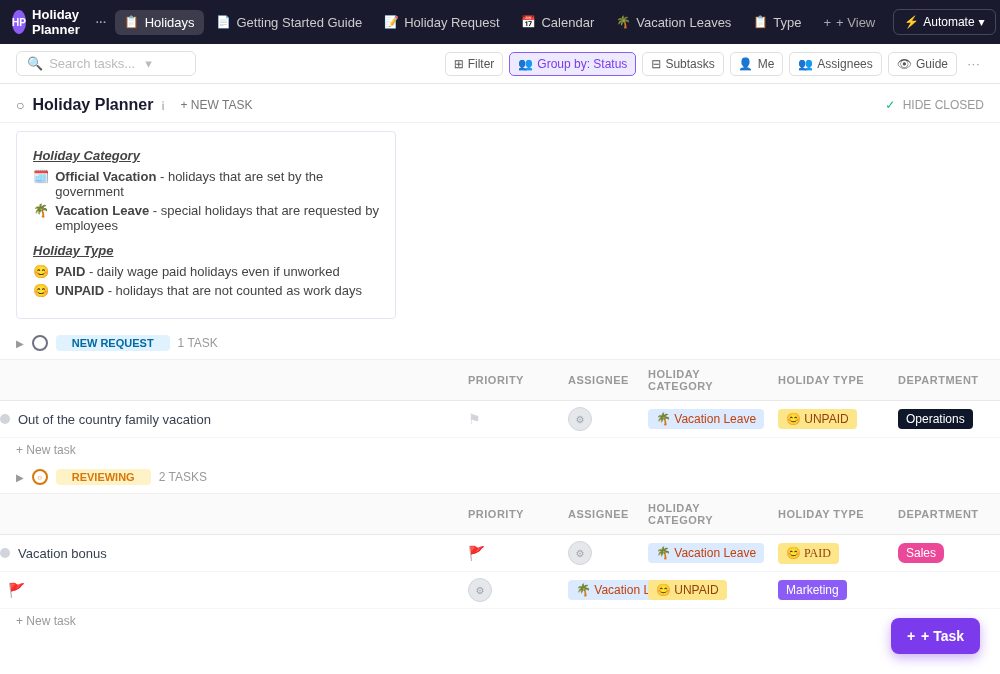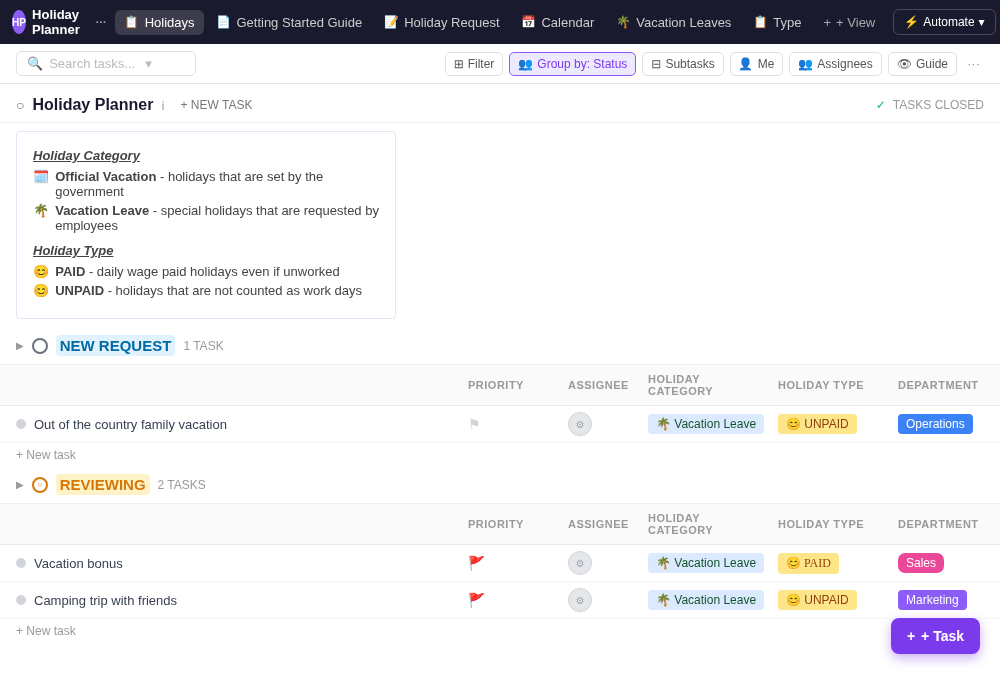--- a/index.html
+++ b/index.html
@@ -38,47 +38,47 @@
     .description-box { margin: 8px 16px; padding: 16px; background: #fff; border-left: 3px solid #7c3aed; border: 1px solid #e8e4f5; border-radius: 4px; max-width: 380px; }
     .description-box p { font-size: 13px; line-height: 1.6; color: #444; margin-bottom: 10px; }
     .description-box strong { font-weight: 700; }
     .description-box .section-title { font-style: italic; text-decoration: underline; color: #444; font-weight: 600; margin-bottom: 6px; display: block; }
     .description-box .item { display: flex; align-items: flex-start; gap: 6px; font-size: 13px; color: #444; margin-bottom: 4px; }
 
     
     .group-section { margin-bottom: 0; }
     .group-header { display: flex; align-items: center; padding: 8px 16px; gap: 8px; cursor: pointer; border-bottom: 1px solid #f0f0f0; }
     .group-toggle { color: #999; font-size: 10px; }
-    .group-badge { display: inline-flex; align-items: center; padding: 2px 4px; border-radius: 4px; font-size: 15px; font-weight: 700; }
+    .group-badge { display: inline-flex; align-items: center; padding: 2px 16px; border-radius: 4px; font-size: 11px; font-weight: 700; }
     .badge-new-request { background: #e0f2fe; color: #0369a1; }
     .badge-reviewing { background: #fef3c7; color: #d97706; }
     .group-count { color: #999; font-size: 12px; }
 
     
     .col-headers { display: grid; grid-template-columns: 460px 100px 80px 130px 120px 120px 90px 80px 100px; align-items: center; padding: 4px 0; background: #fafafa; border-bottom: 1px solid #e8e8e8; font-size: 11px; color: #999; font-weight: 600; text-transform: uppercase; letter-spacing: 0.5px; }
     .col-header { padding: 4px 8px; }
 
     
     .task-row { display: grid; grid-template-columns: 460px 100px 80px 130px 120px 120px 90px 80px 100px; align-items: center; padding: 2px 0; border-bottom: 1px solid #f5f5f5; min-height: 36px; }
     .task-cell { padding: 4px 8px; font-size: 13px; }
-    .task-name-cell { display: flex; align-items: center; gap: 8px; padding: 4px 16px; }
+    .task-name-cell { display: flex; align-items: center; gap: 8px; padding: 4px 0; }
     .task-color-dot { width: 10px; height: 10px; border-radius: 50%; flex-shrink: 0; }
     .dot-gray { background: #d1d5db; }
     .task-name { color: #374151; font-size: 13px; }
     .priority-icon { color: #d1d5db; font-size: 14px; }
     .priority-red { color: #ef4444 !important; }
     .priority-orange { color: #f97316 !important; }
     .assignee-avatar { width: 24px; height: 24px; border-radius: 50%; background: #e5e7eb; border: 1px solid #d1d5db; display: flex; align-items: center; justify-content: center; font-size: 10px; color: #9ca3af; }
 
     
     .tag { display: inline-flex; align-items: center; gap: 4px; padding: 3px 8px; border-radius: 4px; font-size: 12px; font-weight: 500; white-space: nowrap; }
-    .tag-vacation { background: #dbeafe; color: #14532d; }
+    .tag-vacation { background: #dbeafe; color: #c2410c; }
     .tag-paid { background: #fde68a; color: #92400e; font-family: Liberation Serif, serif; }
     .tag-unpaid { background: #fde68a; color: #92400e; }
-    .tag-operations { background: #3b82f6; color: #fff; }
+    .tag-operations { background: #0f172a; color: #fff; }
     .tag-sales { background: #ec4899; color: #fff; border-radius: 7px; }
     .tag-marketing { background: #8b5cf6; color: #fff; }
 
     .new-task-row { padding: 4px 16px; }
     .new-task-link { color: #999; font-size: 12px; cursor: pointer; }
 
     
     .add-task-fab { position: fixed; bottom: 20px; right: 20px; background: #7c3aed; color: #fff; border: none; border-radius: 8px; padding: 10px 16px; cursor: pointer; font-size: 14px; font-weight: 600; display: flex; align-items: center; gap: 6px; box-shadow: 0 4px 12px rgba(124,58,237,0.4); }
 
     .hide-closed-btn { margin-left: auto; color: #999; font-size: 12px; cursor: pointer; }
@@ -175,21 +175,21 @@
 
 <div class="main">
 
   <div class="planner-header">
     <span style="color:#6b7280;font-size:14px;">○</span>
     <span class="planner-title">Holiday Planner</span>
     <span class="planner-info">ℹ</span>
     <span class="new-task-btn">+ NEW TASK</span>
     <span class="hide-closed-btn">
       <span class="check-icon">✓</span>
-      <span>TASKS CLOSED</span>
+      <span>HIDE CLOSED</span>
     </span>
   </div>
 
   <div class="description-box">
     <span class="section-title">Holiday Category</span>
     <div class="item">
       <span>🗓️</span>
       <span><strong>Official Vacation</strong> - holidays that are set by the government</span>
     </div>
     <div class="item" style="margin-bottom:10px;">
@@ -291,24 +291,20 @@
       <div class="task-cell">
         <span class="tag tag-paid">😊 PAID</span>
       </div>
       <div class="task-cell">
         <span class="tag tag-sales">Sales</span>
       </div>
 
     </div>
 
     <div class="task-row">
-      <div class="task-name-cell">
-        <div class="task-color-dot dot-gray"></div>
-        <span class="task-name">Camping trip with friends</span>
-      </div>
       <div class="task-cell">
         <span class="priority-icon priority-orange">🚩</span>
       </div>
       <div class="task-cell">
         <div class="assignee-avatar">
           <span>⚙</span>
         </div>
       </div>
       <div class="task-cell">
         <span class="tag tag-vacation">🌴 Vacation Leave</span>

